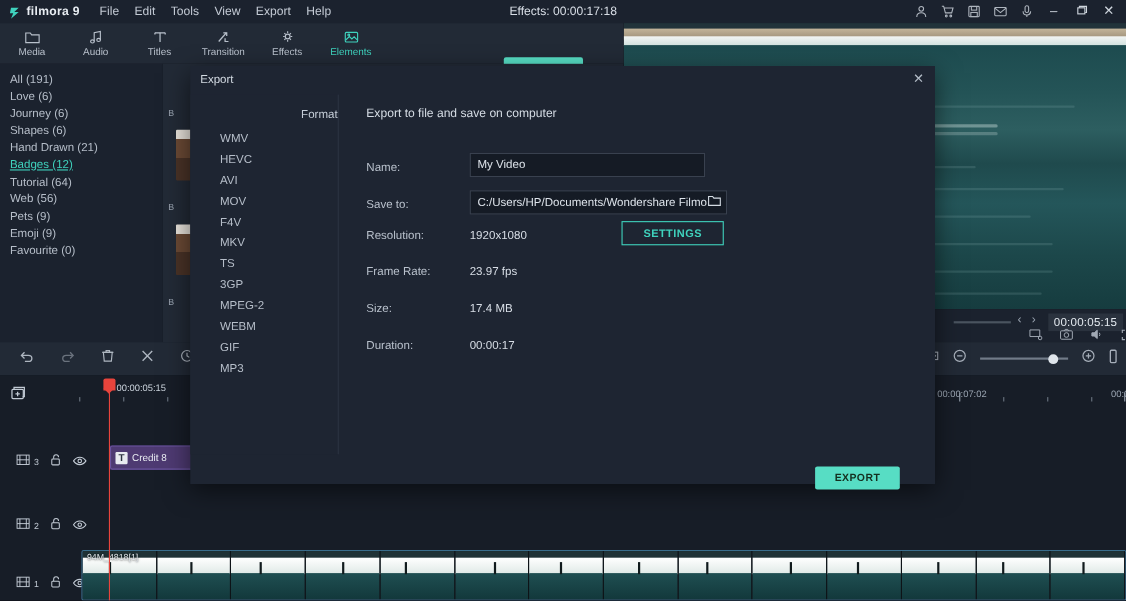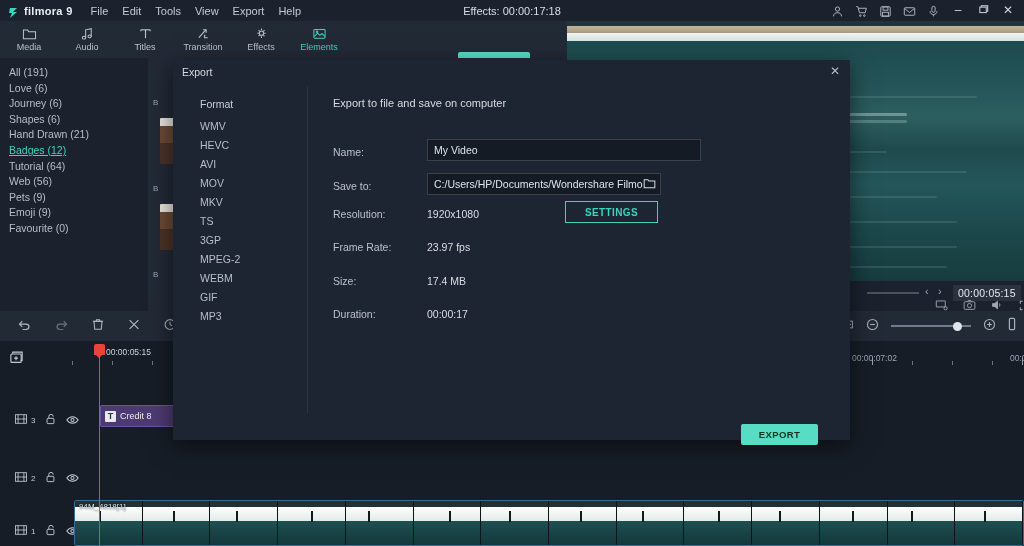--- a/index.html
+++ b/index.html
@@ -169,21 +169,21 @@
   .dlg-tabs { position: relative; height: 27px; border-bottom: 1px solid #2c3442; }
   .dtab { position: absolute; top: 5px; font-size: 10.5px; color: #b9c1cc; cursor: pointer; }
   .dtab.active { color: #3fd2bd; }
   .dtab.active:after {
     content: ''; position: absolute; left: -6px; right: -6px; bottom: -7px;
     height: 2px; background: #3fd2bd;
   }
   .dlg-body { position: relative; height: 327px; }
   .fmt-col { position: absolute; left: 0; top: 0; width: 135px; height: 327px;
     background: #1e2532; border-right: 1px solid #2c3442; }
-  .fmt-head { font-size: 10.5px; color: #c6ced8; padding: 12px 0 6px 27px; }
+  .fmt-head { font-size: 10.5px; color: #c6ced8; padding: 12px 0 6px 27px; text-align: right; }
   .fmt-item { font-size: 10.5px; color: #b6bec9; padding: 3.5px 0 3.5px 27px; cursor: pointer; }
   .fmt-item.active { background: #57ddc4; color: #16352c; }
 
   .form { position: absolute; left: 135px; top: 0; right: 0; height: 327px; }
   .form-title { font-size: 11px; color: #d5dce4; padding: 11px 0 0 25px; }
   .frow { position: absolute; left: 25px; font-size: 10.5px; color: #b9c1cc; }
   .fval { position: absolute; font-size: 10.5px; color: #d8dee6; }
   .finput {
     position: absolute; left: 119px; height: 22px; background: #151b25;
     border: 1px solid #39414f; display: flex; align-items: center; padding: 0 6px;
@@ -673,34 +673,35 @@
       <span class="dlg-close">✕</span>
     </div>
     <div class="dlg-body">
 
       <div class="fmt-col">
         <div class="fmt-head">Format</div>
         <div class="fmt-item">WMV</div>
         <div class="fmt-item">HEVC</div>
         <div class="fmt-item">AVI</div>
         <div class="fmt-item">MOV</div>
+        <div class="fmt-item">F4V</div>
         <div class="fmt-item">MKV</div>
         <div class="fmt-item">TS</div>
         <div class="fmt-item">3GP</div>
         <div class="fmt-item">MPEG-2</div>
         <div class="fmt-item">WEBM</div>
         <div class="fmt-item">GIF</div>
         <div class="fmt-item">MP3</div>
       </div>
 
       <div class="form">
         <div class="form-title">Export to file and save on computer</div>
 
         <span class="frow" style="top:60px">Name:</span>
-        <span class="finput" style="top:53px;width:274px">
+        <span class="finput" style="top:53px;width:214px">
           <span>My Video</span>
         </span>
 
         <span class="frow" style="top:94px">Save to:</span>
         <span class="finput" style="top:87px;width:234px">
           <span>C:/Users/HP/Documents/Wondershare Filmo</span>
           <span class="folder-ico">
             <svg width="13" height="11" viewBox="0 0 14 12" fill="none" stroke="#d4dbe3" stroke-width="1.1">
               <path d="M1.2 10.6V1.8h4l1.2 1.6h6.4v7.2z"></path>
             </svg></span>

